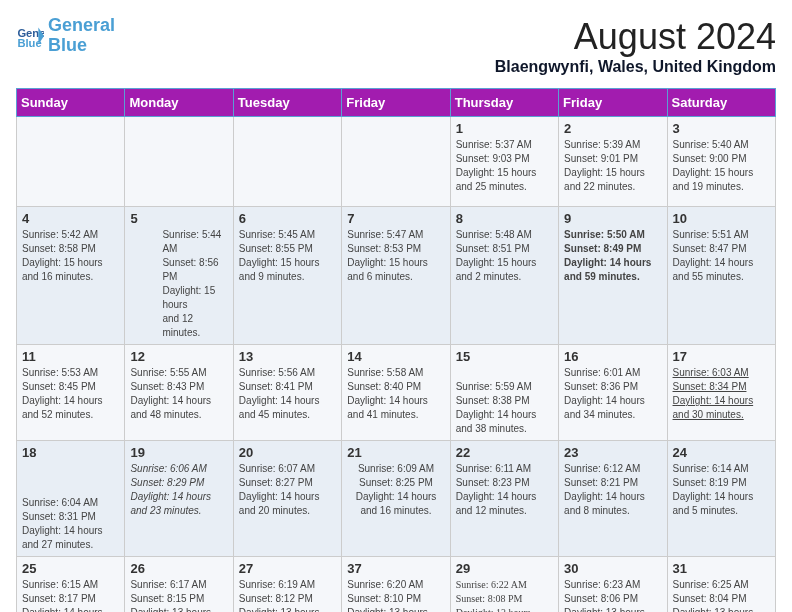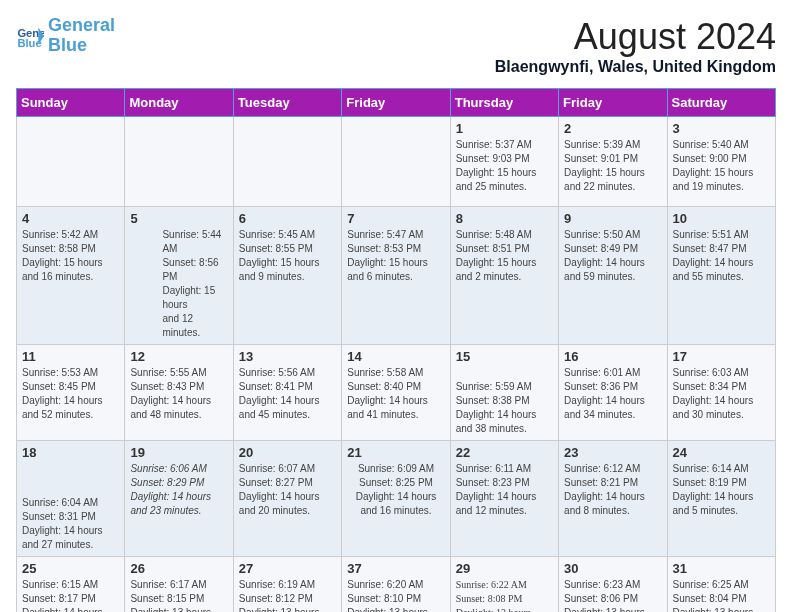--- a/index.html
+++ b/index.html
@@ -186,21 +186,21 @@
         </td>
         <td>
           <span class="day-number">8</span>
           <div class="day-info" style="white-space: pre-line;">Sunrise: 5:48 AM
 Sunset: 8:51 PM
 Daylight: 15 hours
 and 2 minutes.</div>
         </td>
         <td>
           <span class="day-number">9</span>
-          <div class="day-info" style="white-space: pre-line;">Sunrise: 5:50 AM
+          <div class="day-info" style="white-space: pre-line; font-weight: bold;">Sunrise: 5:50 AM
 Sunset: 8:49 PM
 Daylight: 14 hours
 and 59 minutes.</div>
         </td>
         <td>
           <span class="day-number">10</span>
           <div class="day-info" style="white-space: pre-line;">Sunrise: 5:51 AM
 Sunset: 8:47 PM
 Daylight: 14 hours
 and 55 minutes.</div>
@@ -244,21 +244,21 @@
         </td>
         <td>
           <span class="day-number">16</span>
           <div class="day-info" style="white-space: pre-line;">Sunrise: 6:01 AM
 Sunset: 8:36 PM
 Daylight: 14 hours
 and 34 minutes.</div>
         </td>
         <td>
           <span class="day-number">17</span>
-          <div class="day-info" style="white-space: pre-line;">Sunrise: 6:03 AM
+          <div class="day-info" style="white-space: pre-line; text-decoration: underline;">Sunrise: 6:03 AM
 Sunset: 8:34 PM
 Daylight: 14 hours
 and 30 minutes.</div>
         </td>
       </tr>
       <tr>
         <td>
           <span class="day-number">18</span>
           <div class="day-info" style="white-space: pre-line; margin-top: 36px;">Sunrise: 6:04 AM
 Sunset: 8:31 PM

